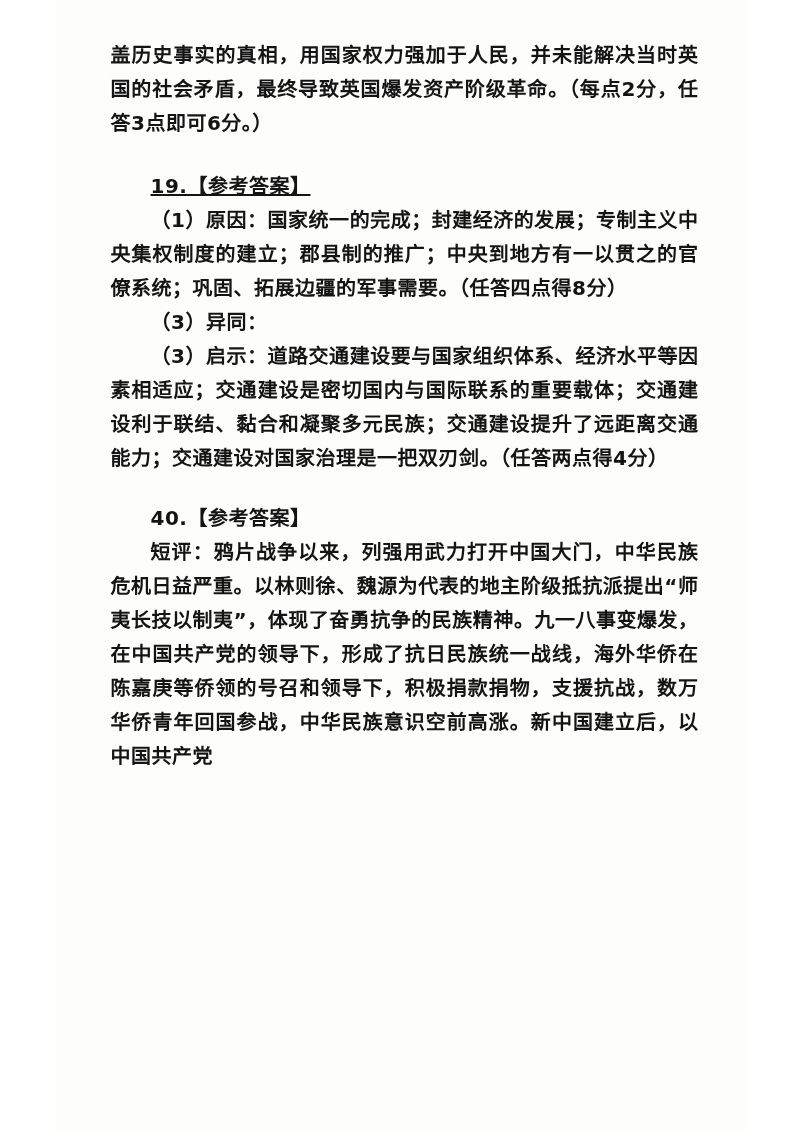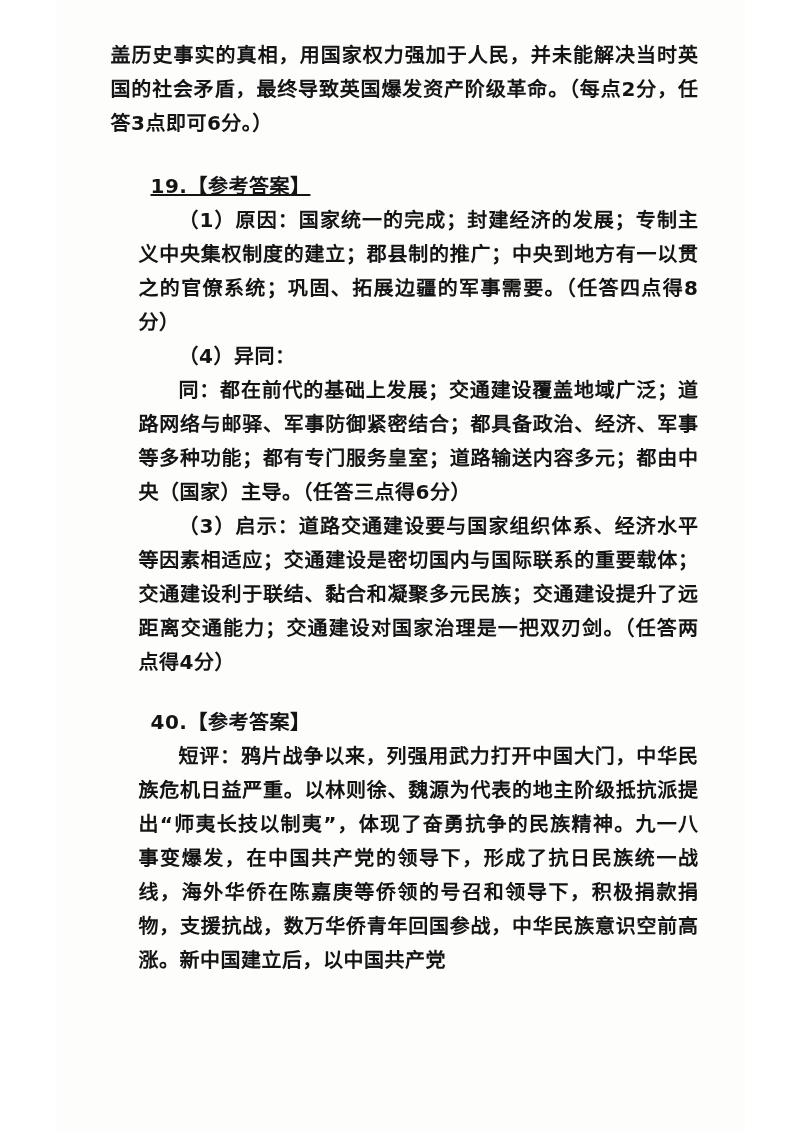--- a/index.html
+++ b/index.html
@@ -23,21 +23,20 @@
   .doc p {
     margin: 0;
     font-size: 20px;
     line-height: 34px;
     text-align: justify;
     text-justify: inter-character;
     letter-spacing: 0.5px;
   }
   .doc p.indent {
     text-indent: 2em;
-    margin-left: 28px;
   }
   .doc p.no-indent {
     text-indent: 0;
   }
   .section-heading {
     margin: 0;
     font-size: 20px;
     line-height: 34px;
     text-indent: 2em;
     font-weight: 700;
@@ -50,23 +49,22 @@
 
 <div class="page">
   <div class="doc">
 
     <p class="no-indent">盖历史事实的真相，用国家权力强加于人民，并未能解决当时英国的社会矛盾，最终导致英国爆发资产阶级革命。（每点2分，任答3点即可6分。）</p>
 
     <p class="section-heading gap-before-19">19.【参考答案】</p>
 
     <p class="indent">（1）原因：国家统一的完成；封建经济的发展；专制主义中央集权制度的建立；郡县制的推广；中央到地方有一以贯之的官僚系统；巩固、拓展边疆的军事需要。（任答四点得8分）</p>
 
-    <p class="indent">（4）异同：</p>
+    <p class="indent">（3）异同：</p>
 
-    <p class="indent">同：都在前代的基础上发展；交通建设覆盖地域广泛；道路网络与邮驿、军事防御紧密结合；都具备政治、经济、军事等多种功能；都有专门服务皇室；道路输送内容多元；都由中央（国家）主导。（任答三点得6分）</p>
 
 
     <p class="indent">（3）启示：道路交通建设要与国家组织体系、经济水平等因素相适应；交通建设是密切国内与国际联系的重要载体；交通建设利于联结、黏合和凝聚多元民族；交通建设提升了远距离交通能力；交通建设对国家治理是一把双刃剑。（任答两点得4分）</p>
 
     <p class="section-heading gap-before-20">40.【参考答案】</p>
 
 
 
 
     <p class="indent">短评：鸦片战争以来，列强用武力打开中国大门，中华民族危机日益严重。以林则徐、魏源为代表的地主阶级抵抗派提出“师夷长技以制夷”，体现了奋勇抗争的民族精神。九一八事变爆发，在中国共产党的领导下，形成了抗日民族统一战线，海外华侨在陈嘉庚等侨领的号召和领导下，积极捐款捐物，支援抗战，数万华侨青年回国参战，中华民族意识空前高涨。新中国建立后，以中国共产党</p>

